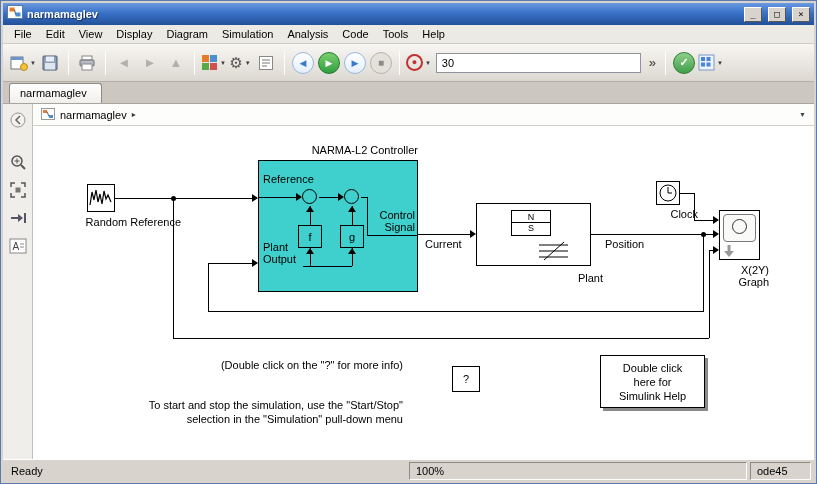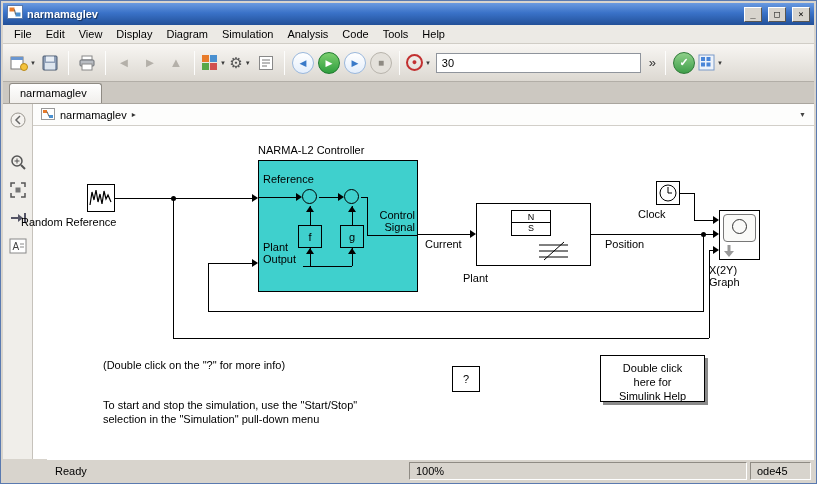--- a/index.html
+++ b/index.html
@@ -37,27 +37,27 @@
   .tab { background:linear-gradient(#ffffff,#f1efec); border:1px solid #8f8b84; border-bottom:none; border-radius:3px 3px 0 0; padding:3px 14px 3px 10px; font-size:11px; height:20px; }
 
   
   .main { flex:1; position:relative; background:#fff; overflow:hidden; }
   .sidebar { position:absolute; left:0; top:0; bottom:0; width:30px; background:#f0eeea; border-right:1px solid #c6c2bb; }
   .side-ico { width:24px; height:24px; margin:4px auto 2px; display:flex; align-items:center; justify-content:center; }
   .crumb { position:absolute; left:30px; right:0; top:0; height:22px; background:#fdfdfc; border-bottom:1px solid #d2cfc9; display:flex; align-items:center; padding:0 8px; font-size:11px; gap:5px; }
   .canvas { position:absolute; left:30px; top:22px; right:0; bottom:0; background:#fff; }
 
   
-  .status { height:22px; background:#d8d4cd; border-top:1px solid #fff; display:flex; align-items:center; font-size:11px; flex:0 0 auto;margin-left:44px; }
+  .status { height:22px; background:#d8d4cd; border-top:1px solid #fff; display:flex; align-items:center; font-size:11px; flex:0 0 auto; }
   .scell { border:1px solid; border-color:#8f8b84 #fff #fff #8f8b84; height:18px; display:flex; align-items:center; padding:0 6px; margin-right:3px; }
 
   
   .blk { position:absolute; border:1px solid #000; background:#fff; }
   .lbl { position:absolute; font-size:11px; white-space:nowrap; color:#000; }
-  .ctr { text-align:left; }
+  .ctr { text-align:right; }
   .hl,.vl { position:absolute; background:#000; }
   .hl { height:1px; } .vl { width:1px; }
   .arr { position:absolute; width:0; height:0; }
   .arr.r { border-top:4px solid transparent; border-bottom:4px solid transparent; border-left:6px solid #000; }
   .arr.u { border-left:4px solid transparent; border-right:4px solid transparent; border-bottom:6px solid #000; }
   .jdot { position:absolute; width:5px; height:5px; background:#000; border-radius:50%; }
   #controller { position:absolute; left:225px; top:34px; width:160px; height:132px; background:#3fd0cd; border:1px solid #000; }
   .sumc { position:absolute; width:15px; height:15px; border:1px solid #000; border-radius:50%; }
   .fgbox { position:absolute; width:24px; height:23px; border:1px solid #000; display:flex; align-items:center; justify-content:center; font-size:11px; }
   .shadow { box-shadow:3px 3px 0 #8a8a8a; }
@@ -360,21 +360,21 @@
             <path d="M1,7 L11,7 L6,13 Z" fill="#999"></path>
           </svg>
       </div>
       <span class="lbl ctr" style="left:676px;top:138px;width:60px">X(2Y)</span>
       <span class="lbl ctr" style="left:676px;top:150px;width:60px">Graph</span>
 
       <div class="blk" style="left:419px;top:240px;width:28px;height:26px;display:flex;align-items:center;justify-content:center;font-size:11px">
         <span>?</span>
       </div>
 
-      <div class="blk shadow" style="left:567px;top:229px;width:105px;height:47px;text-align:center;font-size:11px;line-height:14px;padding-top:5px">
+      <div class="blk shadow" style="left:567px;top:229px;width:105px;height:53px;text-align:center;font-size:11px;line-height:14px;padding-top:5px">
         <div>Double click</div>
         <div>here for</div>
         <div>Simulink Help</div>
       </div>
 
       <div class="lbl ctr" style="left:70px;top:232px;width:300px;line-height:14px">
         <div>(Double click on the "?" for more info)</div>
       </div>
       <div class="lbl ctr" style="left:70px;top:272px;width:300px;line-height:14px">
         <div>To start and stop the simulation, use the "Start/Stop"</div>

